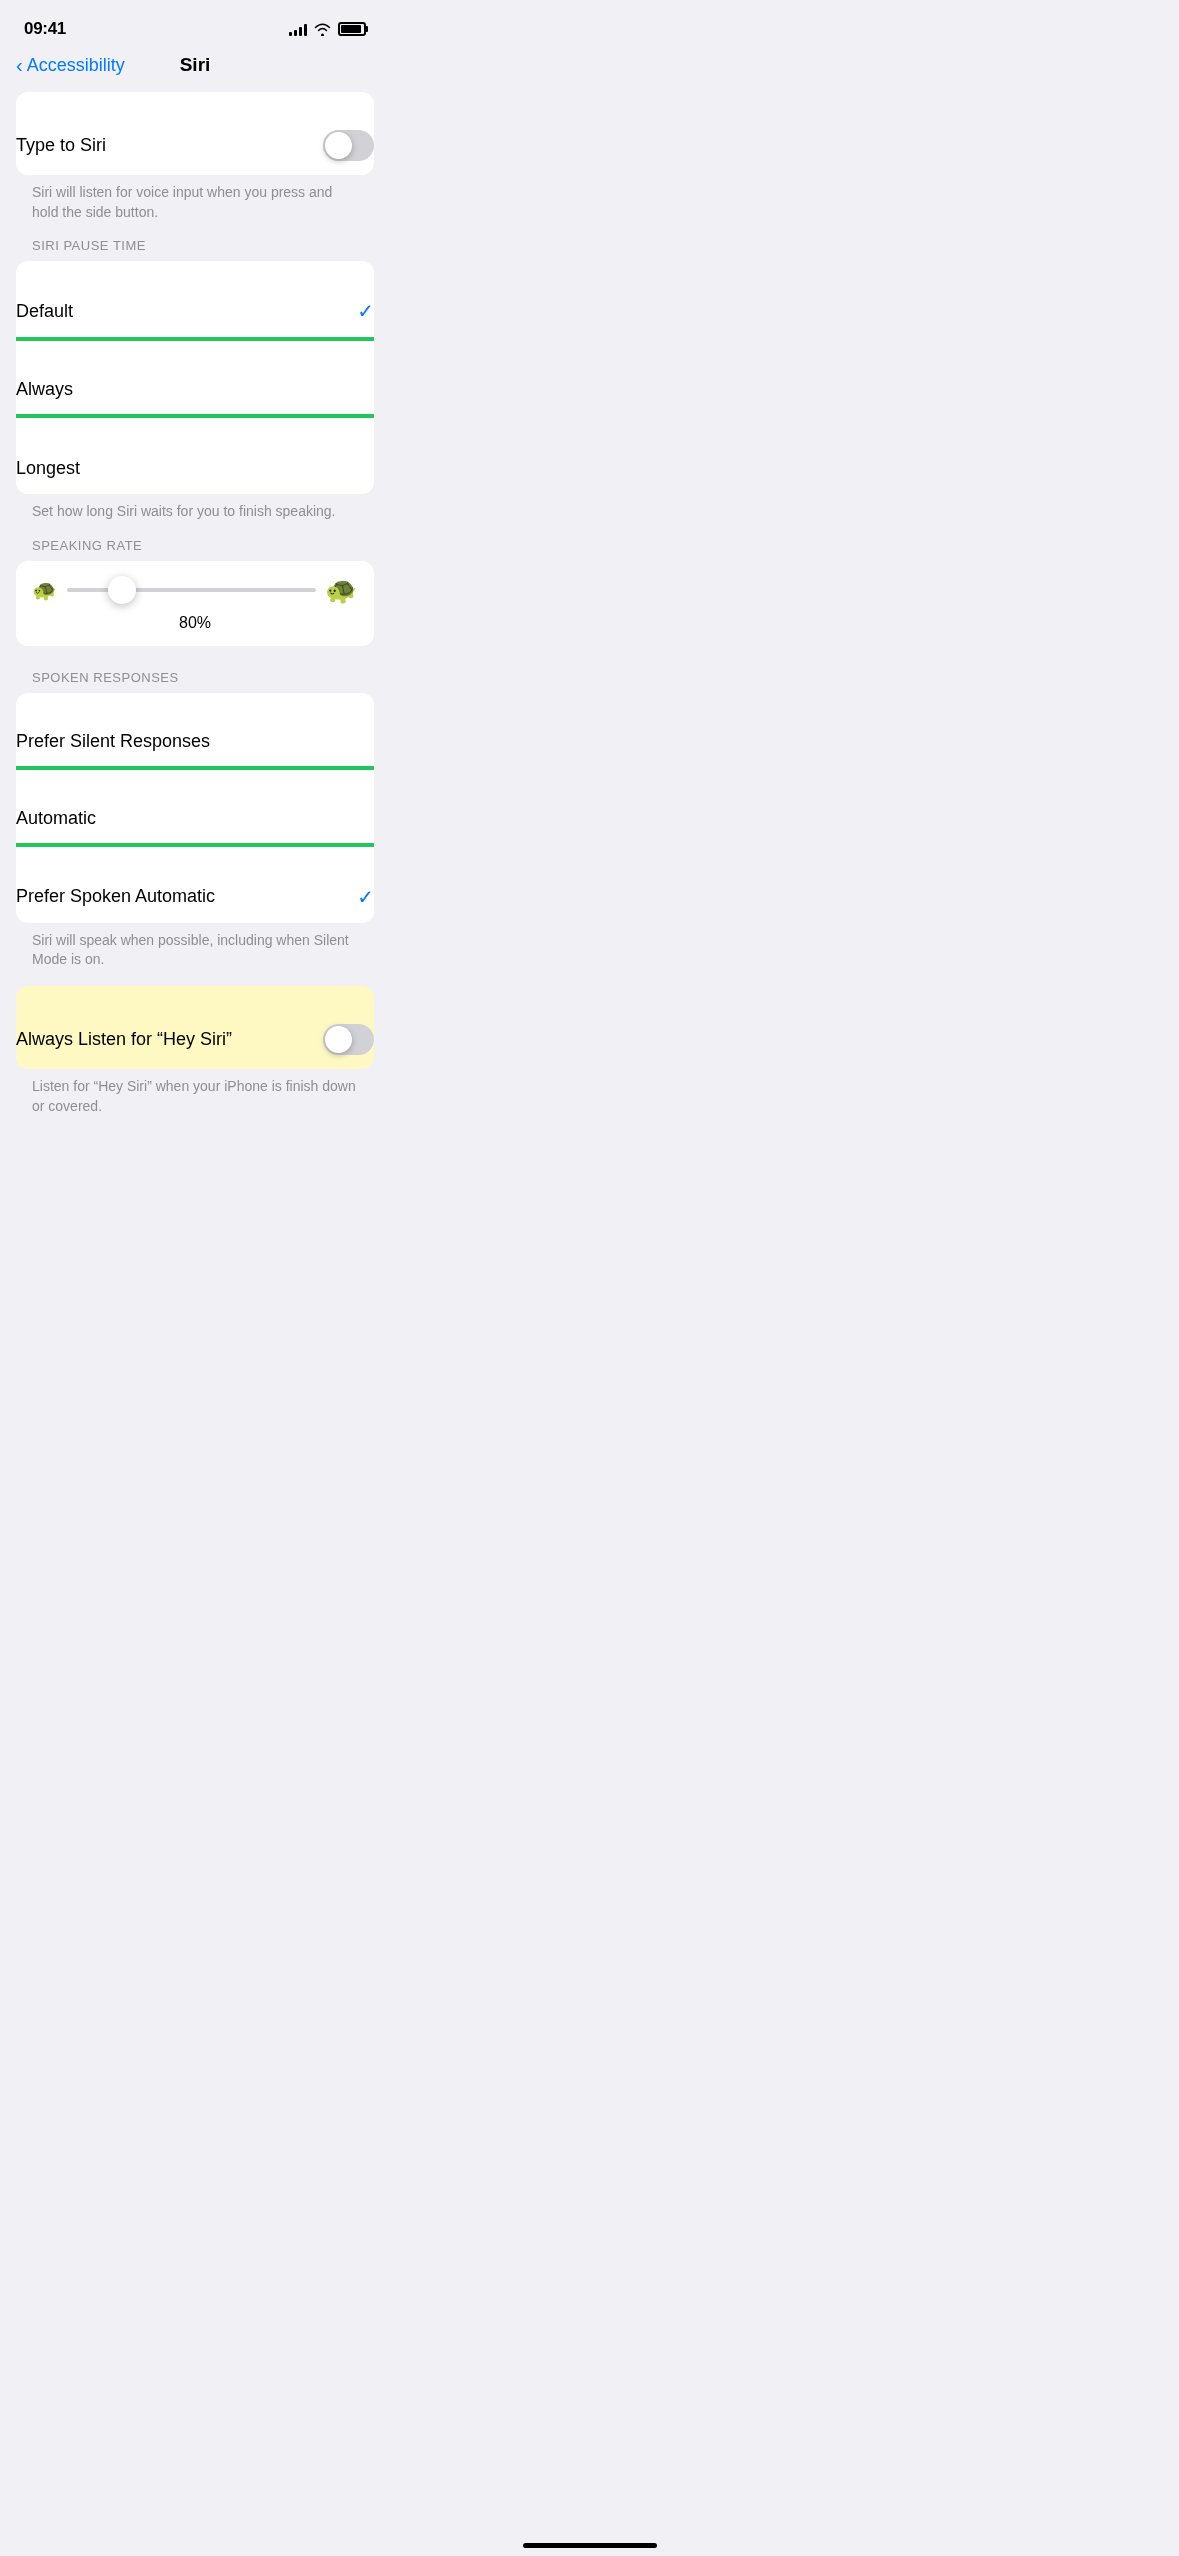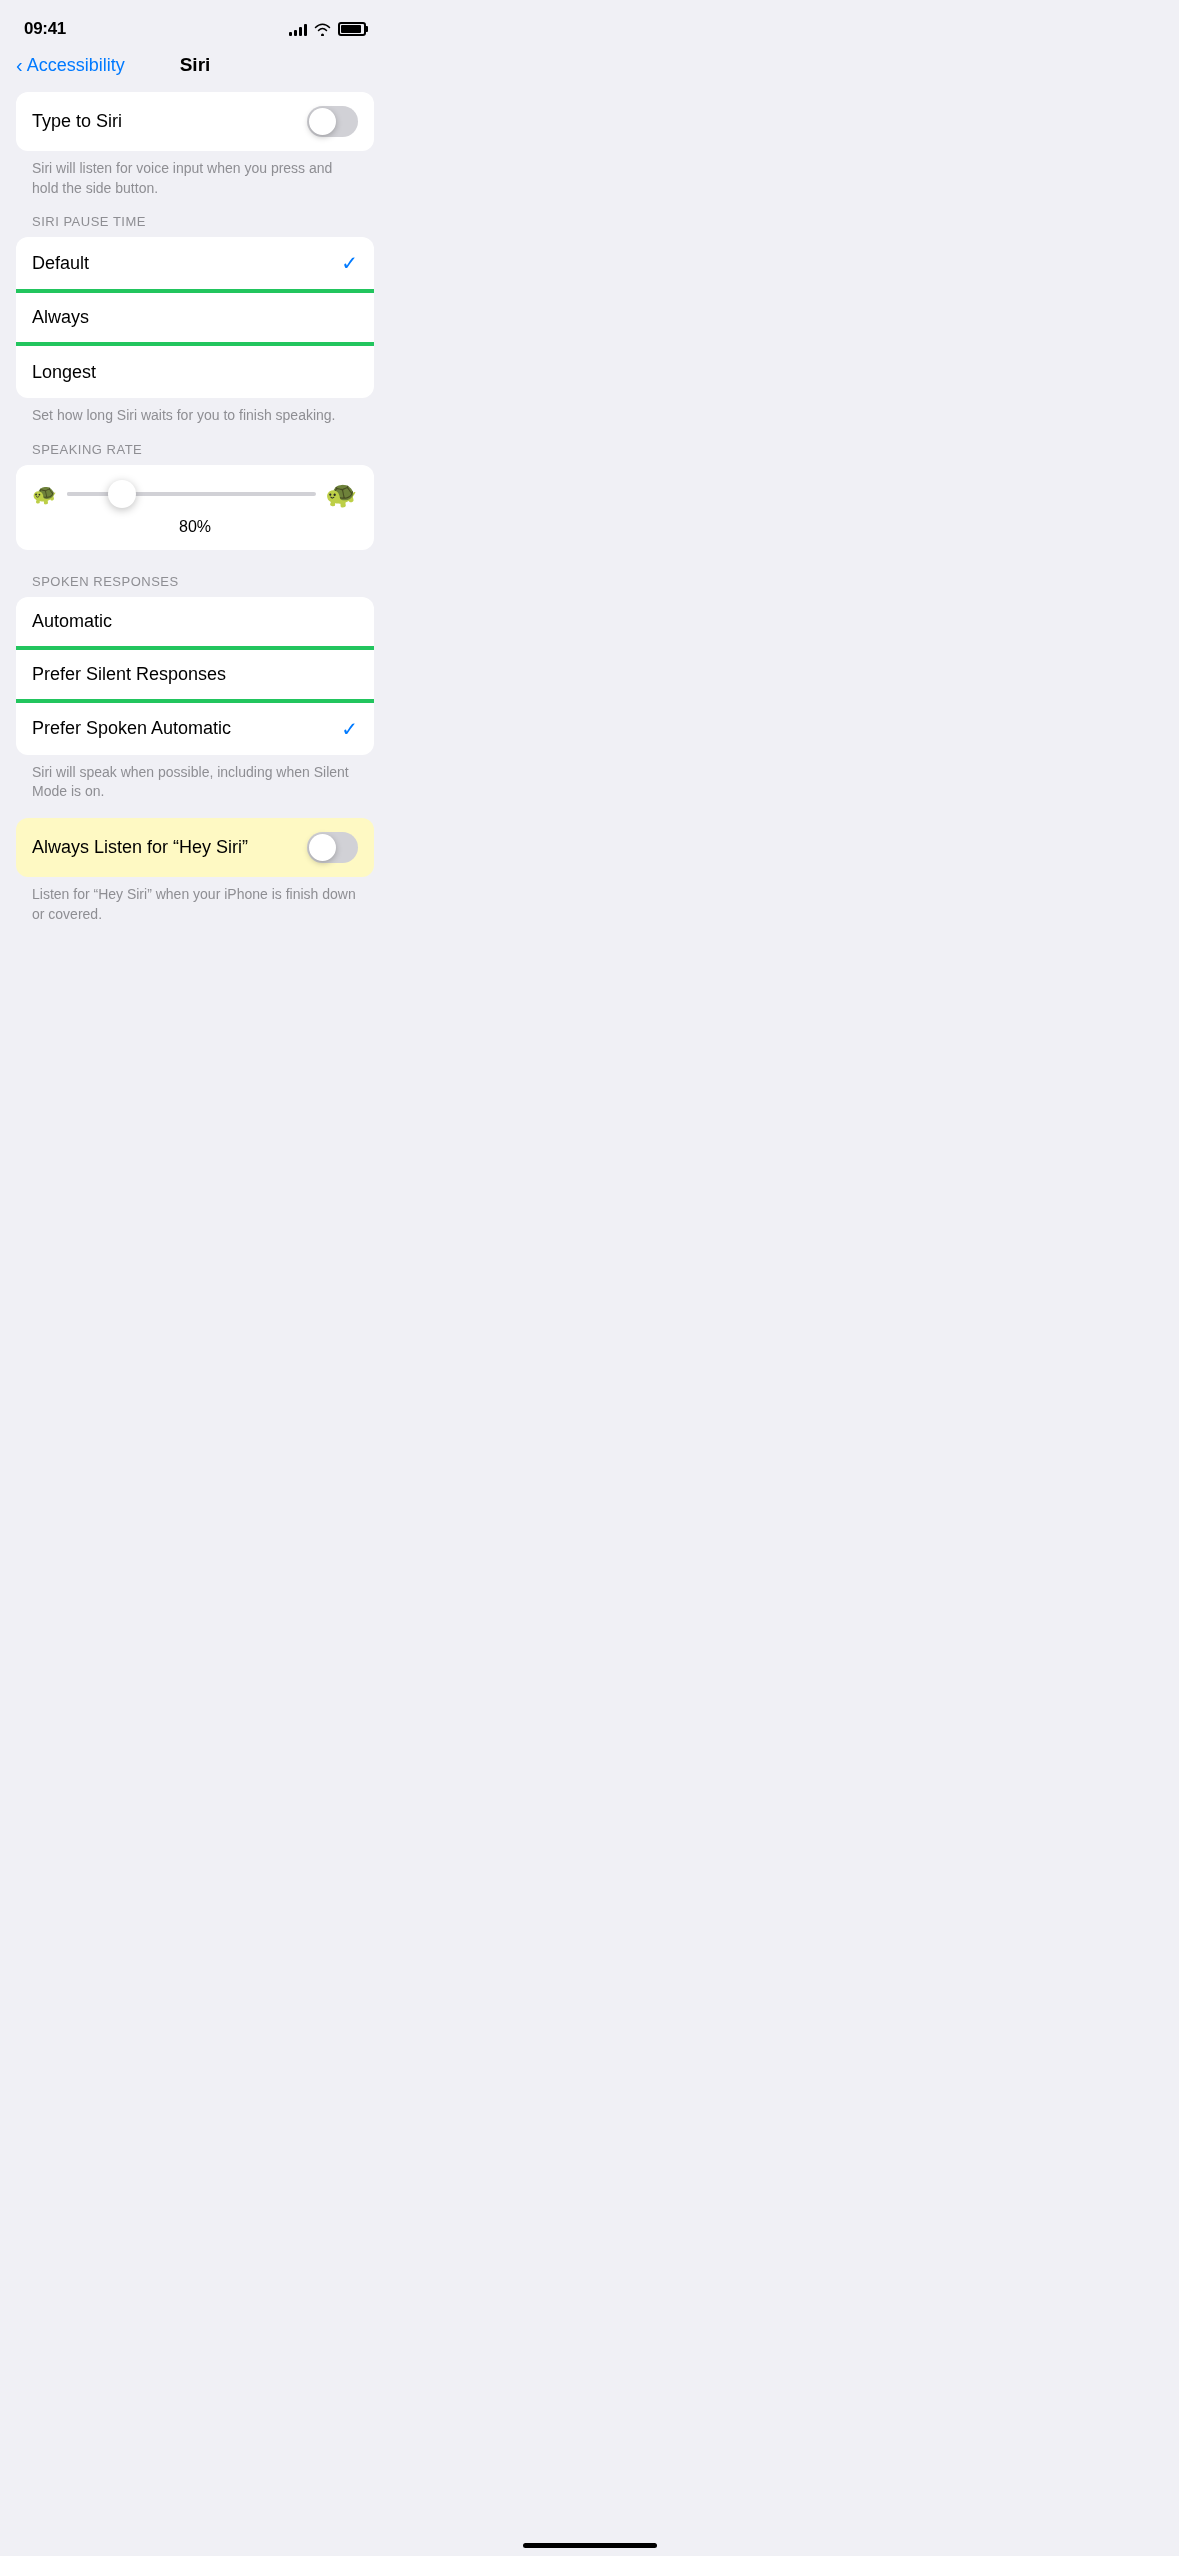--- a/index.html
+++ b/index.html
@@ -142,22 +142,23 @@
     .card {
       background: #fff;
       border-radius: 12px;
       overflow: hidden;
     }
 
     .card-row {
       display: flex;
       align-items: center;
       justify-content: space-between;
-      padding: 14px 16px;
+      padding: 14px 0;
       min-height: 52px;
+      margin-top: 24px;
     }
 
     .card-row:not(:last-child) {
       border-bottom: 4px solid #22c55e;
     }
 
     .row-label {
       font-size: 18px;
       color: #000;
       font-weight: 400;
@@ -345,24 +346,24 @@
         <div class="slider-thumb"></div>
       </div>
       <span class="turtle-large">🐢</span>
     </div>
     <div class="slider-value">80%</div>
   </div>
 
   <div class="section-header" style="margin-top:24px;">SPOKEN RESPONSES</div>
   <div class="card">
     <div class="card-row">
+      <span class="row-label">Prefer Silent Responses</span>
+    </div>
+    <div class="card-row">
       <span class="row-label">Automatic</span>
-    </div>
-    <div class="card-row">
-      <span class="row-label">Prefer Silent Responses</span>
     </div>
     <div class="card-row">
       <span class="row-label">Prefer Spoken Automatic</span>
       <span class="checkmark">✓</span>
     </div>
   </div>
   <div class="section-footer">Siri will speak when possible, including when Silent Mode is on.</div>
 
   <div style="margin-top: 16px;">
     <div class="partial-card">

